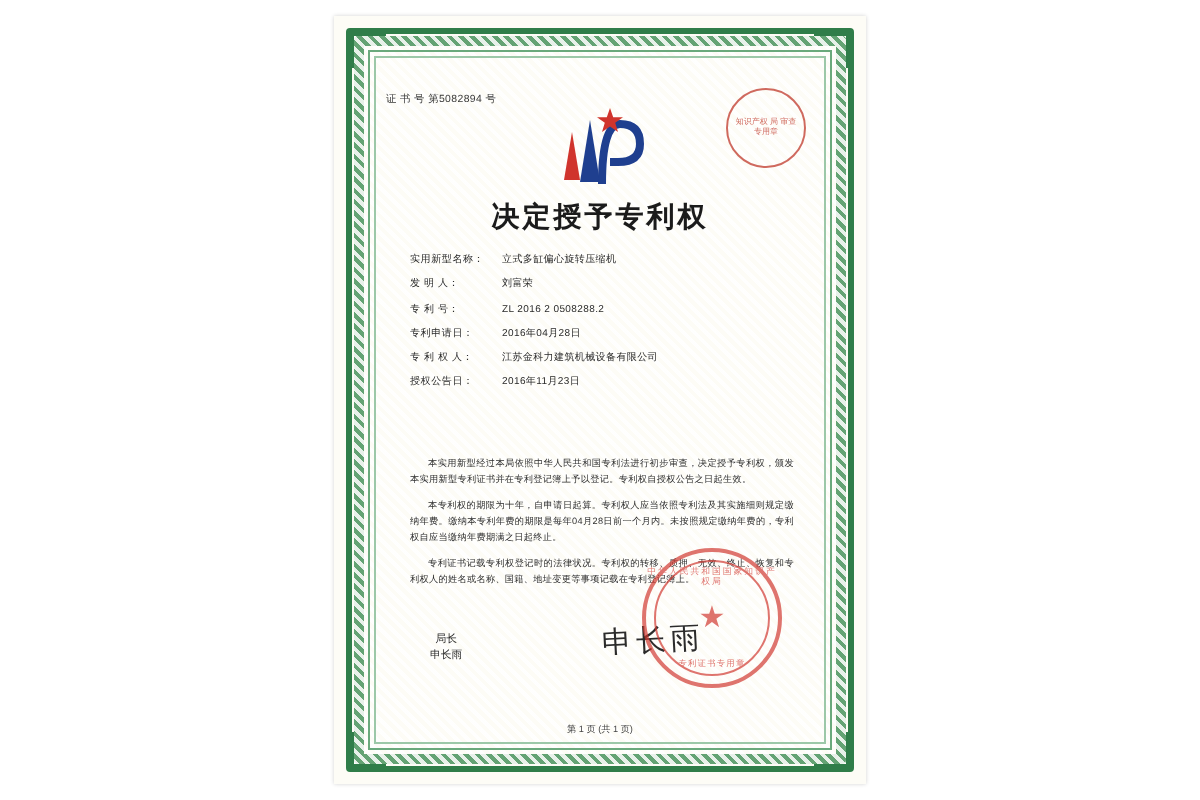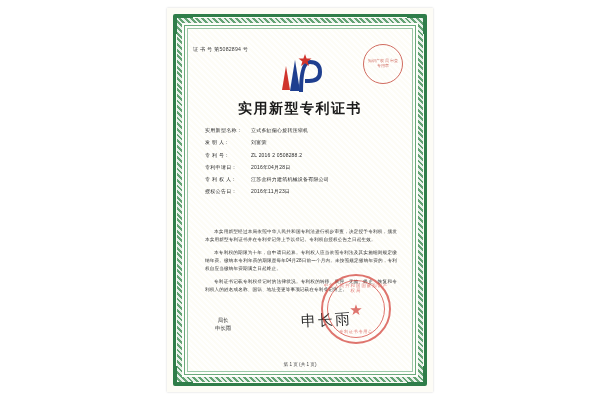--- a/index.html
+++ b/index.html
@@ -263,21 +263,21 @@
           <path d="M18 41 L23 10 L28 41 Z" fill="#1f3f8f"></path>
           <path d="M29 42 Q29 12 38 12 Q48 12 48 22 Q48 31 37 31 L33 31" fill="none" stroke="#1f3f8f" stroke-width="4"></path>
           <polygon points="33,4 34.6,8.6 39.5,8.6 35.6,11.4 37,16 33,13.2 29,16 30.4,11.4 26.5,8.6 31.4,8.6" fill="#d0342c"></polygon>
         </svg>
       </div>
 
       <div class="seal-top">
         <span>知识产权 局 审查专用章</span>
       </div>
 
-      <div class="title">实用新型专利证书</div>
+      <div class="title">决定授予专利权</div>
 
       <div class="fields">
         <div class="field-row">
           <span class="field-label">实用新型名称：</span>
           <span class="field-value">立式多缸偏心旋转压缩机</span>
         </div>
         <div class="field-row">
           <span class="field-label">发 明 人：</span>
           <span class="field-value">刘富荣</span>
         </div>

